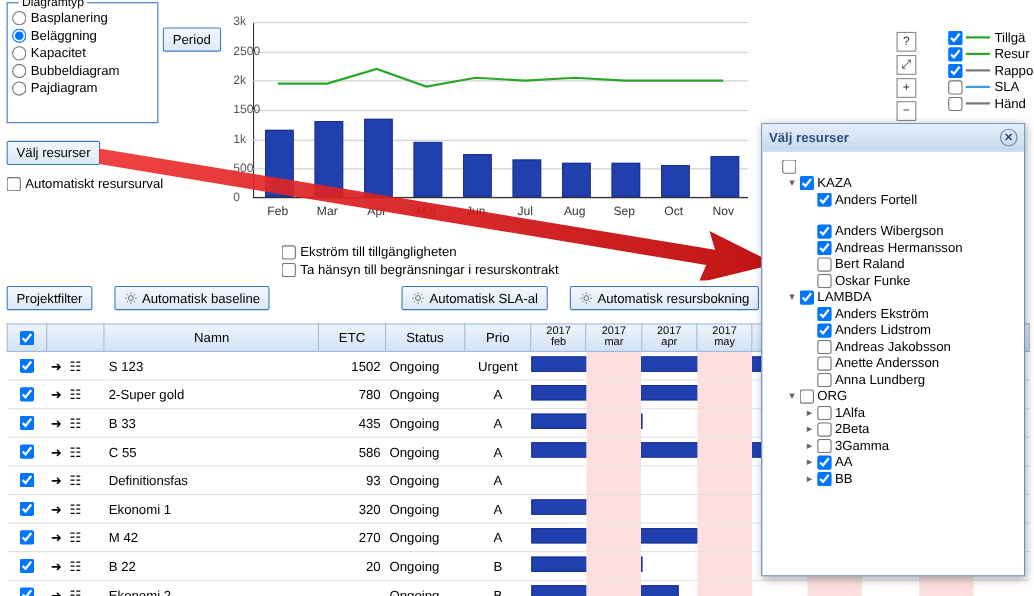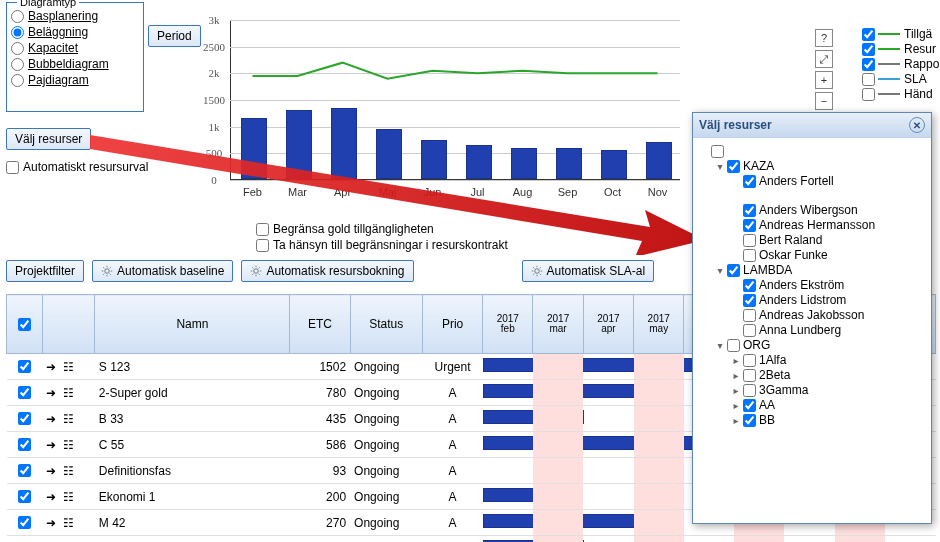--- a/index.html
+++ b/index.html
@@ -1,50 +1,50 @@
 <!DOCTYPE html>
 <html><head>
 <meta charset="utf-8">
 <style>
 html,body{margin:0;padding:0;font-family:Arial,Helvetica,sans-serif;font-size:12px;color:#000;background:#fff;}
 .page{position:relative;width:940px;height:542px;overflow:hidden;}
 .panel-border{position:absolute;border:1px solid #3a77c0;}
 .diagtype-box{position:absolute;left:6px;top:2px;width:128px;height:100px;border:1px solid #3a77c0;padding:4px;}
 .diagtype-title{position:absolute;left:10px;top:-7px;background:#fff;padding:0 3px;font-size:11px;}
-.radio-row{display:flex;align-items:flex-end;margin:2px 0;font-size:12px;text-decoration:underline;}
+.radio-row{display:flex;align-items:flex-end;margin:2px 0;font-size:12px;}
 .radio-row input{margin:0 4px 0 0;}
 .btn{display:inline-block;border:1px solid #3a77c0;background:linear-gradient(#f4f8fe,#dce8f7);padding:3px 8px;font-size:12px;cursor:pointer;border-radius:2px;}
 .period-btn{position:absolute;left:148px;top:25px;text-align:right;}
 .valj-btn{position:absolute;left:6px;top:128px;}
 .auto-check{position:absolute;left:6px;top:160px;display:flex;align-items:center;}
 .auto-check input{margin:0 4px 0 0;}
 .chart-title{position:absolute;left:270px;top:6px;font-size:13px;color:#555;}
 .chart{position:absolute;left:200px;top:20px;width:480px;height:180px;}
-.chart-y{position:absolute;left:0;width:28px;text-align:center;font-size:11px;color:#555;font-family:Liberation Serif, serif;}
+.chart-y{position:absolute;left:12px;width:28px;text-align:left;font-size:11px;color:#555;}
 .gridline{position:absolute;left:30px;right:0;border-top:1px solid #ccc;}
 .axis-line{position:absolute;left:30px;right:0;bottom:20px;border-top:1px solid #333;}
 .vaxis-line{position:absolute;left:30px;top:0;bottom:20px;border-left:1px solid #333;}
 .bar{position:absolute;width:24px;background:#2040b0;border:1px solid #1a3290;bottom:21px;}
 .xlab{position:absolute;bottom:2px;font-size:11px;color:#333;text-align:center;width:30px;}
 .svg-line{position:absolute;left:30px;top:0;width:450px;height:160px;}
 .chart-icons{position:absolute;left:815px;top:26px;width:20px;}
 .ci{width:16px;height:16px;border:1px solid #888;margin:3px 0;display:flex;align-items:center;justify-content:center;font-size:11px;color:#333;cursor:pointer;}
 .legend{position:absolute;left:845px;top:26px;font-size:12px;}
 .legend-row{display:flex;align-items:center;margin:1px 0;padding-left:17px;}
 .legend-row input{margin:0 3px 0 0;}
 .legend-swatch{width:22px;height:2px;margin-right:4px;}
 .chart-footer{position:absolute;left:256px;top:220px;font-size:12px;}
 .cf-row{display:flex;align-items:center;margin:2px 0;}
 .cf-row input{margin:0 4px 0 0;}
-.toolbar{position:absolute;left:6px;top:260px;display:flex;gap:8px;align-items:center;}
+.toolbar{position:absolute;left:6px;top:260px;display:flex;gap:20px;align-items:center;}
 .toolbar .btn{display:flex;align-items:center;gap:4px;}
 .gear{width:12px;height:12px;}
 .table-wrap{position:absolute;left:6px;top:294px;right:6px;}
 table{border-collapse:collapse;width:930px;}
-th{background:linear-gradient(#eef4fc,#d1e1f5);border:1px solid #a3b9d6;font-size:12px;font-weight:normal;padding:19px 4px;margin-top:36px;}
+th{background:linear-gradient(#eef4fc,#d1e1f5);border:1px solid #a3b9d6;font-size:12px;font-weight:normal;padding:2px 4px;margin-top:36px;}
 th.year{font-size:10px;line-height:10px;}
 td{border-bottom:1px solid #e0e0e0;padding:3px 4px;font-size:12px;}
 td.num{text-align:right;}
 .row-ctrls{display:flex;gap:3px;align-items:center;}
 .chk{width:13px;height:13px;}
 .gantt-cell{position:relative;height:20px;padding:0;}
 .gantt-bar{position:absolute;top:4px;height:12px;background:#2040b0;border:1px solid #1a3290;}
 .pink{background:#ffdede;}
 .dialog{position:absolute;right:8px;top:112px;width:238px;height:410px;background:#fff;border:1px solid #5e87b5;box-shadow:2px 2px 8px rgba(0,0,0,0.35);}
 .dialog-title{background:linear-gradient(#e7effa,#c5d8ef);padding:4px 6px;font-weight:bold;color:#2c4e7c;font-size:12px;display:flex;justify-content:space-between;align-items:center;}
@@ -177,50 +177,50 @@
       <label class="legend-row">
         <input type="checkbox" style="">
         <span class="legend-swatch" style="background:#777"></span>
         <span>Händ</span>
       </label>
     </div>
 
   <div class="chart-footer">
     <label class="cf-row">
         <input type="checkbox" style="">
-        <span>Begränsa gold tillgängligheten</span>
+        <span>Ekström till tillgängligheten</span>
       </label>
     <label class="cf-row">
         <input type="checkbox" style="">
         <span>Ta hänsyn till begränsningar i resurskontrakt</span>
       </label>
   </div>
 
   <div class="toolbar">
     <button class="btn">Projektfilter</button>
     <button class="btn">
         <svg class="gear" viewBox="0 0 16 16">
           <circle cx="8" cy="8" r="3" fill="none" stroke="#555"></circle>
           <path d="M8 1v2M8 13v2M1 8h2M13 8h2M3 3l1.5 1.5M11.5 11.5L13 13M13 3l-1.5 1.5M4.5 11.5L3 13" stroke="#555"></path>
         </svg>
         <span>Automatisk baseline</span>
       </button>
+    <button class="btn" style="margin-left:100px">
+        <svg class="gear" viewBox="0 0 16 16">
+          <circle cx="8" cy="8" r="3" fill="none" stroke="#555"></circle>
+          <path d="M8 1v2M8 13v2M1 8h2M13 8h2M3 3l1.5 1.5M11.5 11.5L13 13M13 3l-1.5 1.5M4.5 11.5L3 13" stroke="#555"></path>
+        </svg>
+        <span>Automatisk SLA-al</span>
+      </button>
     <button class="btn">
         <svg class="gear" viewBox="0 0 16 16">
           <circle cx="8" cy="8" r="3" fill="none" stroke="#555"></circle>
           <path d="M8 1v2M8 13v2M1 8h2M13 8h2M3 3l1.5 1.5M11.5 11.5L13 13M13 3l-1.5 1.5M4.5 11.5L3 13" stroke="#555"></path>
         </svg>
         <span>Automatisk resursbokning</span>
-      </button>
-    <button class="btn" style="margin-left:100px">
-        <svg class="gear" viewBox="0 0 16 16">
-          <circle cx="8" cy="8" r="3" fill="none" stroke="#555"></circle>
-          <path d="M8 1v2M8 13v2M1 8h2M13 8h2M3 3l1.5 1.5M11.5 11.5L13 13M13 3l-1.5 1.5M4.5 11.5L3 13" stroke="#555"></path>
-        </svg>
-        <span>Automatisk SLA-al</span>
       </button>
   </div>
 
   <div class="table-wrap">
     <table>
       <thead>
         <tr id="thead-row">
           <th class="hdr-check" style="width:18px"><input type="checkbox" checked="" class="chk" style=""></th>
           <th style="width:34px"></th>
           <th style="width:150px">Namn</th>
@@ -359,21 +359,21 @@
           </tr>
           <tr>
             <td class="hdr-check"><input type="checkbox" checked="" class="chk" style=""></td>
             <td>
               <span class="row-ctrls">
                 <span class="small-icon">➜</span>
                 <span class="small-icon">☷</span>
               </span>
             </td>
             <td>Ekonomi 1</td>
-            <td class="num">200</td>
+            <td class="num">320</td>
             <td>Ongoing</td>
             <td style="text-align:center">A</td>
             <td class="gantt-cell">
               <div class="gantt-bar" style="left:0;width:66px"></div>
             </td>
             <td class="gantt-cell pink"></td>
             <td class="gantt-cell"></td>
             <td class="gantt-cell pink"></td>
             <td class="gantt-cell"></td>
             <td class="gantt-cell pink"></td>
@@ -521,20 +521,25 @@
         <div class="tree-row" style="padding-left: 32px;">
           <span class="tree-tw"></span>
           <input type="checkbox" checked="" style="">
           <span>Anders Lidstrom</span>
         </div>
         <div class="tree-row" style="padding-left: 32px;">
           <span class="tree-tw"></span>
           <input type="checkbox" style="">
           <span>Andreas Jakobsson</span>
         </div>
+        <div class="tree-row" style="padding-left: 32px;">
+          <span class="tree-tw"></span>
+          <input type="checkbox" style="">
+          <span>Anette Andersson</span>
+        </div>
         <div class="tree-row" style="padding-left: 32px; align-items: center;">
           <span class="tree-tw"></span>
           <input type="checkbox" style="">
           <span>Anna Lundberg</span>
         </div>
         <div class="tree-row" style="padding-left: 16px;">
           <span class="tree-tw">▾</span>
           <input type="checkbox" style="">
           <span>ORG</span>
         </div>

